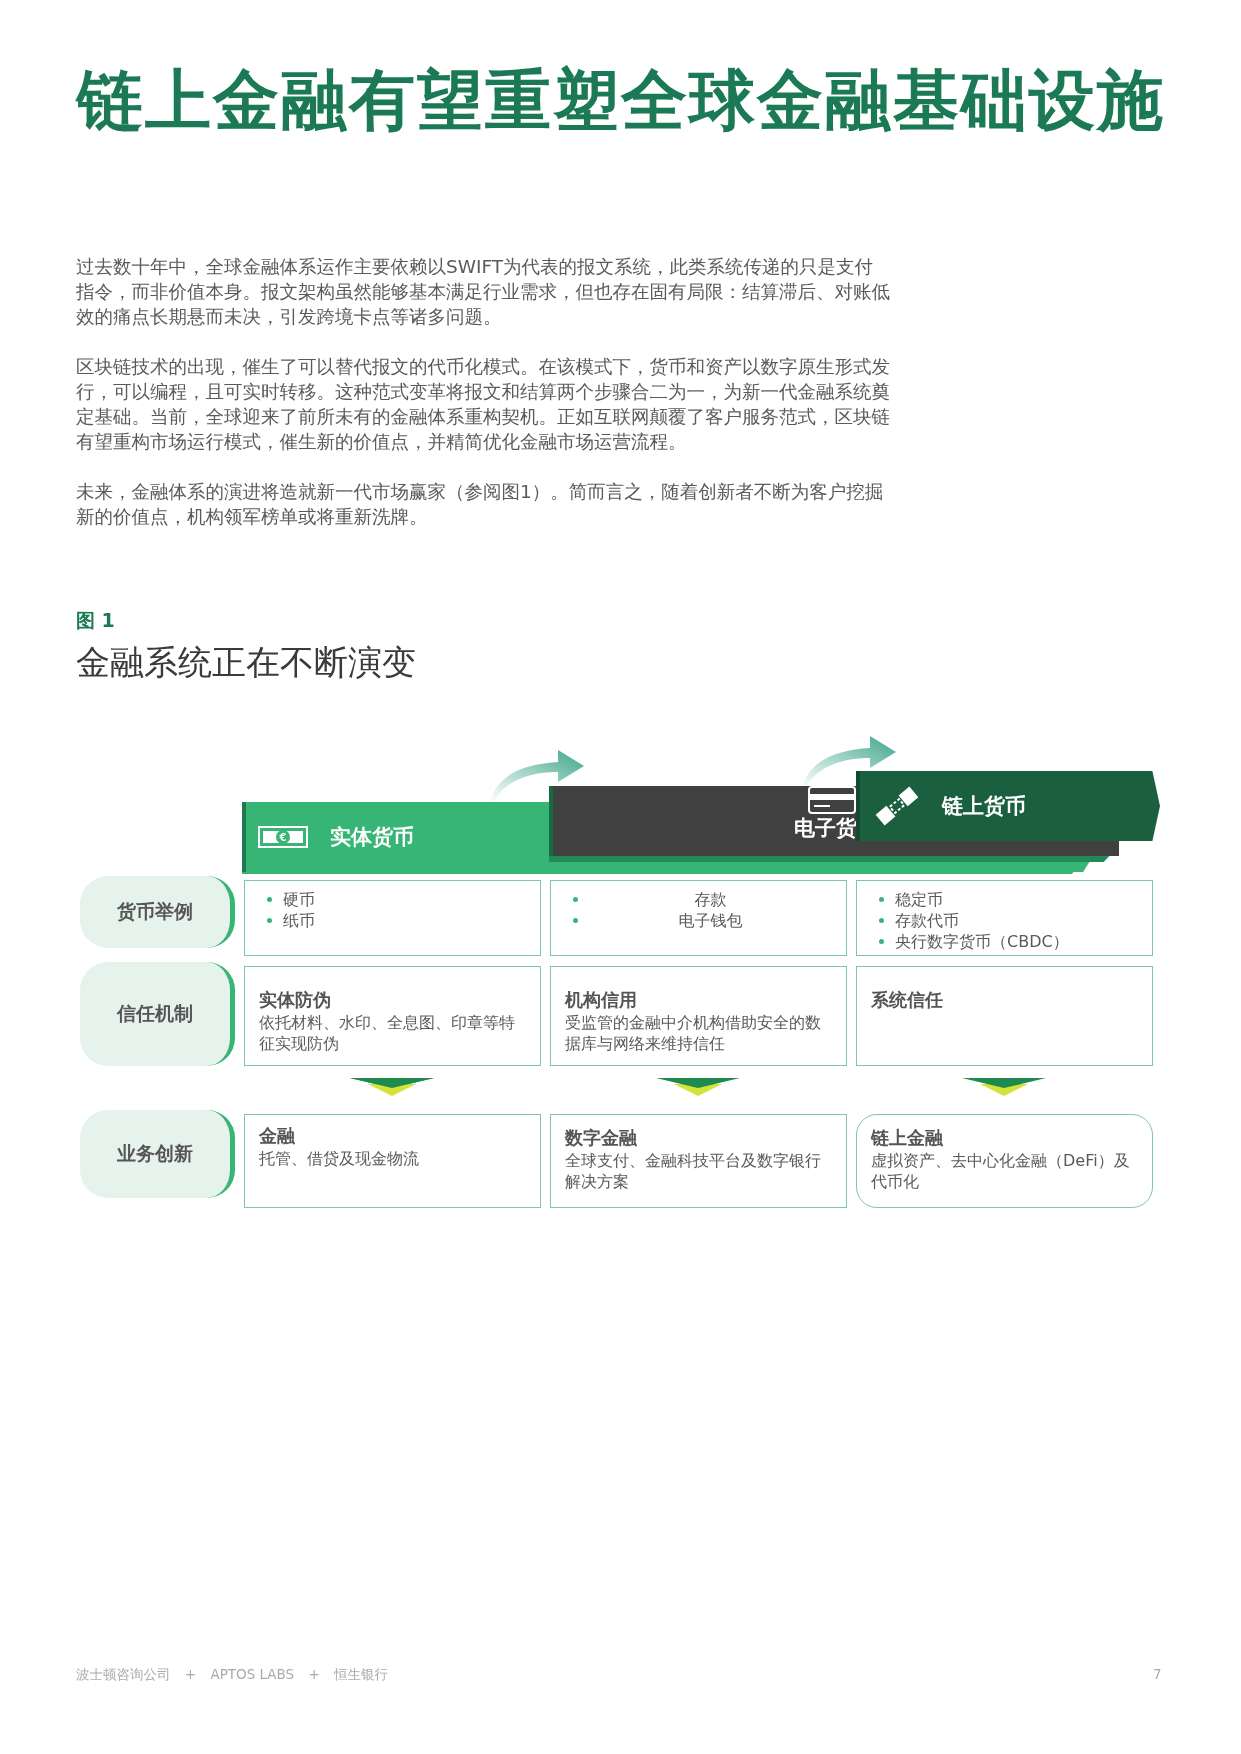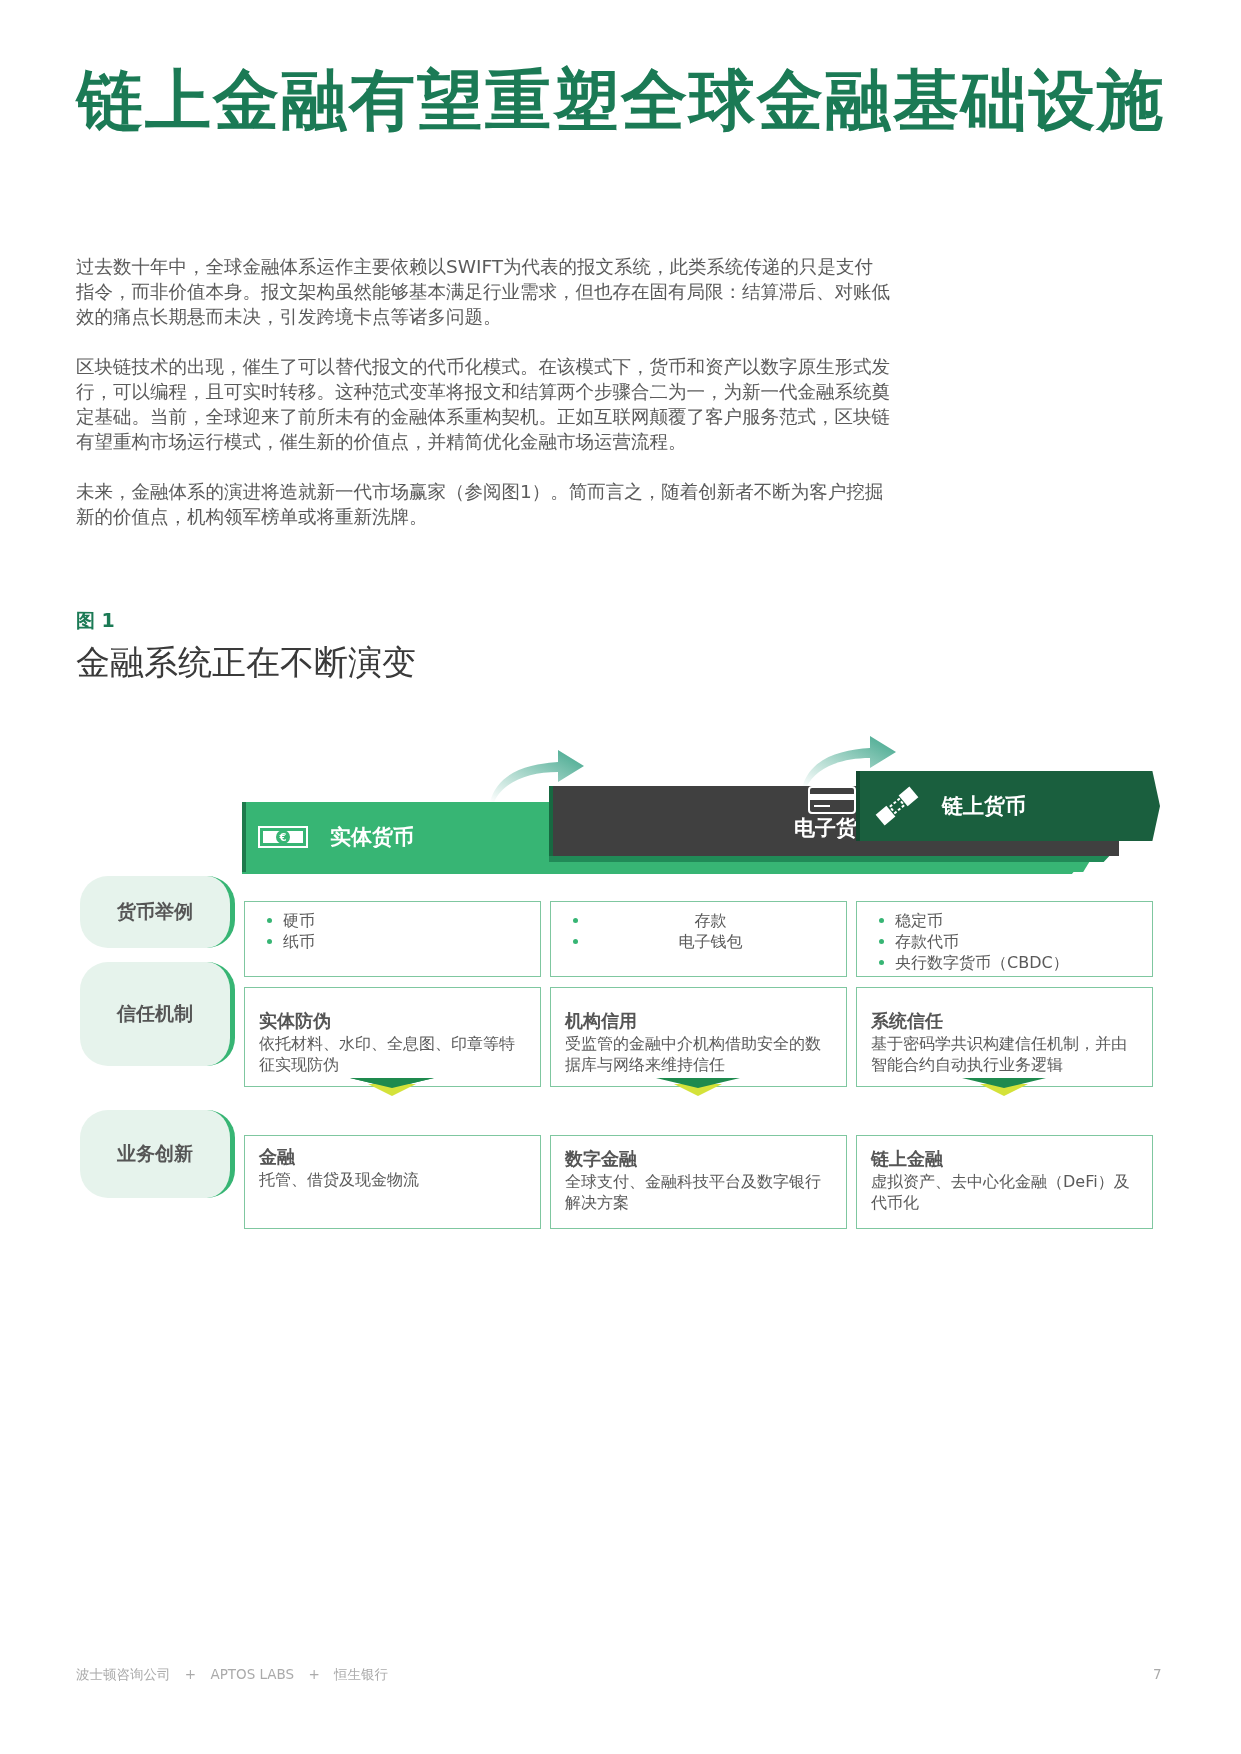--- a/index.html
+++ b/index.html
@@ -40,21 +40,21 @@
   .arrow { position: absolute; }
 
   
   .row-label { position: absolute; left: 80px; width: 150px; background: #e6f3ec;
                border-radius: 28px; border-right: 5px solid #37b574;
                display: flex; align-items: center; justify-content: center;
                font-size: 19px; font-weight: bold; color: #555; }
 
   .cell { position: absolute; border: 1.5px solid #7fc7a0; background: #fff;
           box-sizing: border-box; padding: 8px 14px; font-size: 16px; color: #5a5a5a;
-          line-height: 21px; margin-top: 21px; }
+          line-height: 21px; }
   .cell ul { margin: 0; padding: 0; list-style: none; }
   .cell li { position: relative; padding-left: 24px; }
   .cell li::before { content: ""; position: absolute; left: 8px; top: 8px; width: 5px; height: 5px;
                      border-radius: 50%; background: #37b574; }
   .cell .head { font-weight: bold; font-size: 18px; color: #555; margin-bottom: 2px; }
   .cell.trust { padding-top: 22px; }
   .cell.biz { padding-top: 10px; }
 
   .chev { position: absolute; width: 84px; height: 22px; }
 
@@ -160,21 +160,20 @@
 <div class="cell trust" style="left:244px; top:966px; width:297px; height:100px;">
   <div class="head">实体防伪</div>
   <div>依托材料、水印、全息图、印章等特征实现防伪</div>
 </div>
 <div class="cell trust" style="left:550px; top:966px; width:297px; height:100px;">
   <div class="head">机构信用</div>
   <div>受监管的金融中介机构借助安全的数据库与网络来维持信任</div>
 </div>
 <div class="cell trust" style="left:856px; top:966px; width:297px; height:100px;">
   <div class="head">系统信任</div>
-  <div>基于密码学共识构建信任机制，并由智能合约自动执行业务逻辑</div>
 </div>
 
 <svg class="chev" style="left:350px; top:1078px;" viewBox="0 0 84 22">
   <polygon points="0,0 84,0 42,10" fill="#1e8a4e"></polygon>
   <polygon points="18,6 66,6 42,18" fill="#d4e23a"></polygon>
   <polygon points="0,0 84,0 42,10" fill="#1e8a4e"></polygon>
 </svg>
 <svg class="chev" style="left:656px; top:1078px;" viewBox="0 0 84 22">
   <polygon points="18,6 66,6 42,18" fill="#d4e23a"></polygon>
   <polygon points="0,0 84,0 42,10" fill="#1e8a4e"></polygon>
@@ -185,21 +184,21 @@
 </svg>
 
 <div class="cell biz" style="left:244px; top:1114px; width:297px; height:94px;">
   <div class="head">金融</div>
   <div>托管、借贷及现金物流</div>
 </div>
 <div class="cell biz" style="left:550px; top:1114px; width:297px; height:94px; padding-top:12px;">
   <div class="head">数字金融</div>
   <div>全球支付、金融科技平台及数字银行解决方案</div>
 </div>
-<div class="cell biz" style="left:856px; top:1114px; width:297px; height:94px; padding-top:12px;">
+<div class="cell biz" style="left:856px; top:1114px; width:297px; height:94px; padding-top:12px;border-radius:21px;">
   <div class="head">链上金融</div>
   <div>虚拟资产、去中心化金融（DeFi）及代币化</div>
 </div>
 
 <div class="footer">
   <span>波士顿咨询公司</span>
   <span class="sep">+</span>
   <span>APTOS LABS</span>
   <span class="sep">+</span>
   <span>恒生银行</span>

